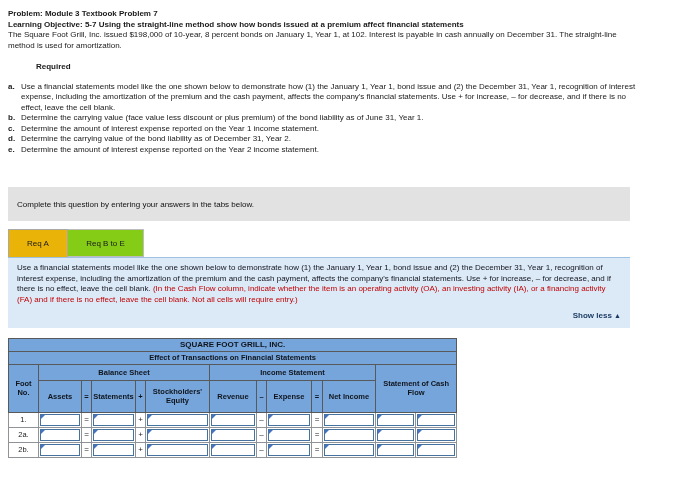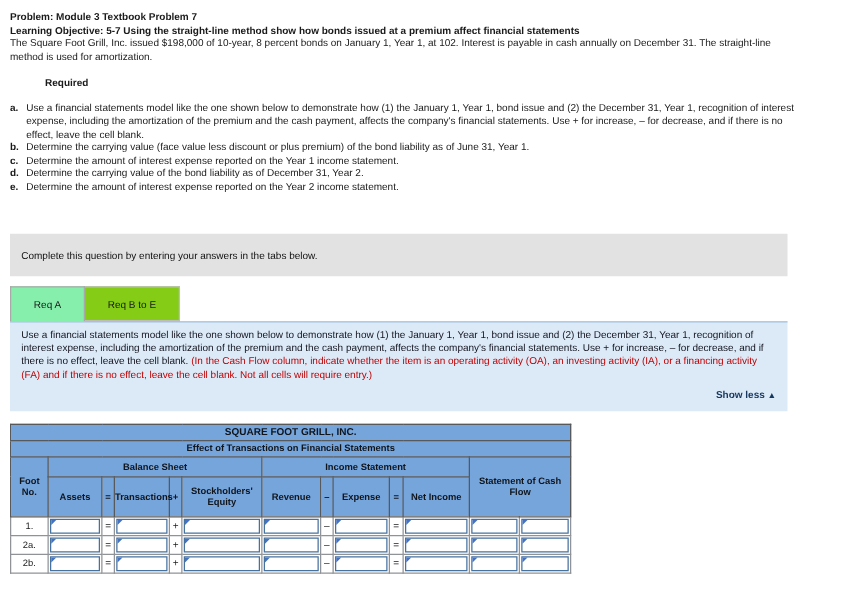--- a/index.html
+++ b/index.html
@@ -16,21 +16,21 @@
   .req-item { position:relative; padding-left:13px; }
   .req-item .letter { position:absolute; left:0; top:0; font-weight:bold; }
 
   
   .banner { margin:32px 0 0 8px; width:622px; height:34px; background:#e2e2e2;
             display:flex; align-items:center; padding-left:9px;
             font-size:8px; font-weight:normal; color:#111; }
   .tabs { margin:8px 0 0 8px; display:flex; position:relative; z-index:2; }
   .tab { height:28px; display:flex; align-items:center; justify-content:center;
          font-size:8px; cursor:pointer; }
-  .tab.active { width:60px; background:#86efac; border:1px solid #a9a9a9; border-bottom:none;
+  .tab.active { width:60px; background:#eab308; border:1px solid #a9a9a9; border-bottom:none;
                 margin-bottom:-1px; }
   .tab.inactive { width:76px; background:#84cc16; border:1px solid #bdbdbd; border-left:none; }
   .panel { margin-left:8px; width:622px; background:#dceaf8; border-top:1px solid #9fc0de;
            padding:5px 9px 6px 9px; font-size:8px; line-height:10.5px; color:#14151f; }
   .panel .note { color:#c00000; }
   .show-less { margin-top:6px; text-align:right; font-size:8px; font-weight:bold;
                color:#17375e; }
   .show-less .arrow { font-size:7px; }
 
   
@@ -132,21 +132,21 @@
     </tr>
     <tr>
       <td rowspan="2" class="hdr lbl">Foot No.</td>
       <td colspan="5" class="hdr grp">Balance Sheet</td>
       <td colspan="5" class="hdr grp">Income Statement</td>
       <td rowspan="2" colspan="2" class="hdr lbl">Statement of Cash Flow</td>
     </tr>
     <tr>
       <td class="hdr lbl">Assets</td>
       <td class="hdr lbl">=</td>
-      <td class="hdr lbl">Transactions</td>
+      <td class="hdr lbl">Statements</td>
       <td class="hdr lbl">+</td>
       <td class="hdr lbl">Stockholders' Equity</td>
       <td class="hdr lbl">Revenue</td>
       <td class="hdr lbl">–</td>
       <td class="hdr lbl">Expense</td>
       <td class="hdr lbl">=</td>
       <td class="hdr lbl">Net Income</td>
     </tr>
 
     <tr class="body-row">

